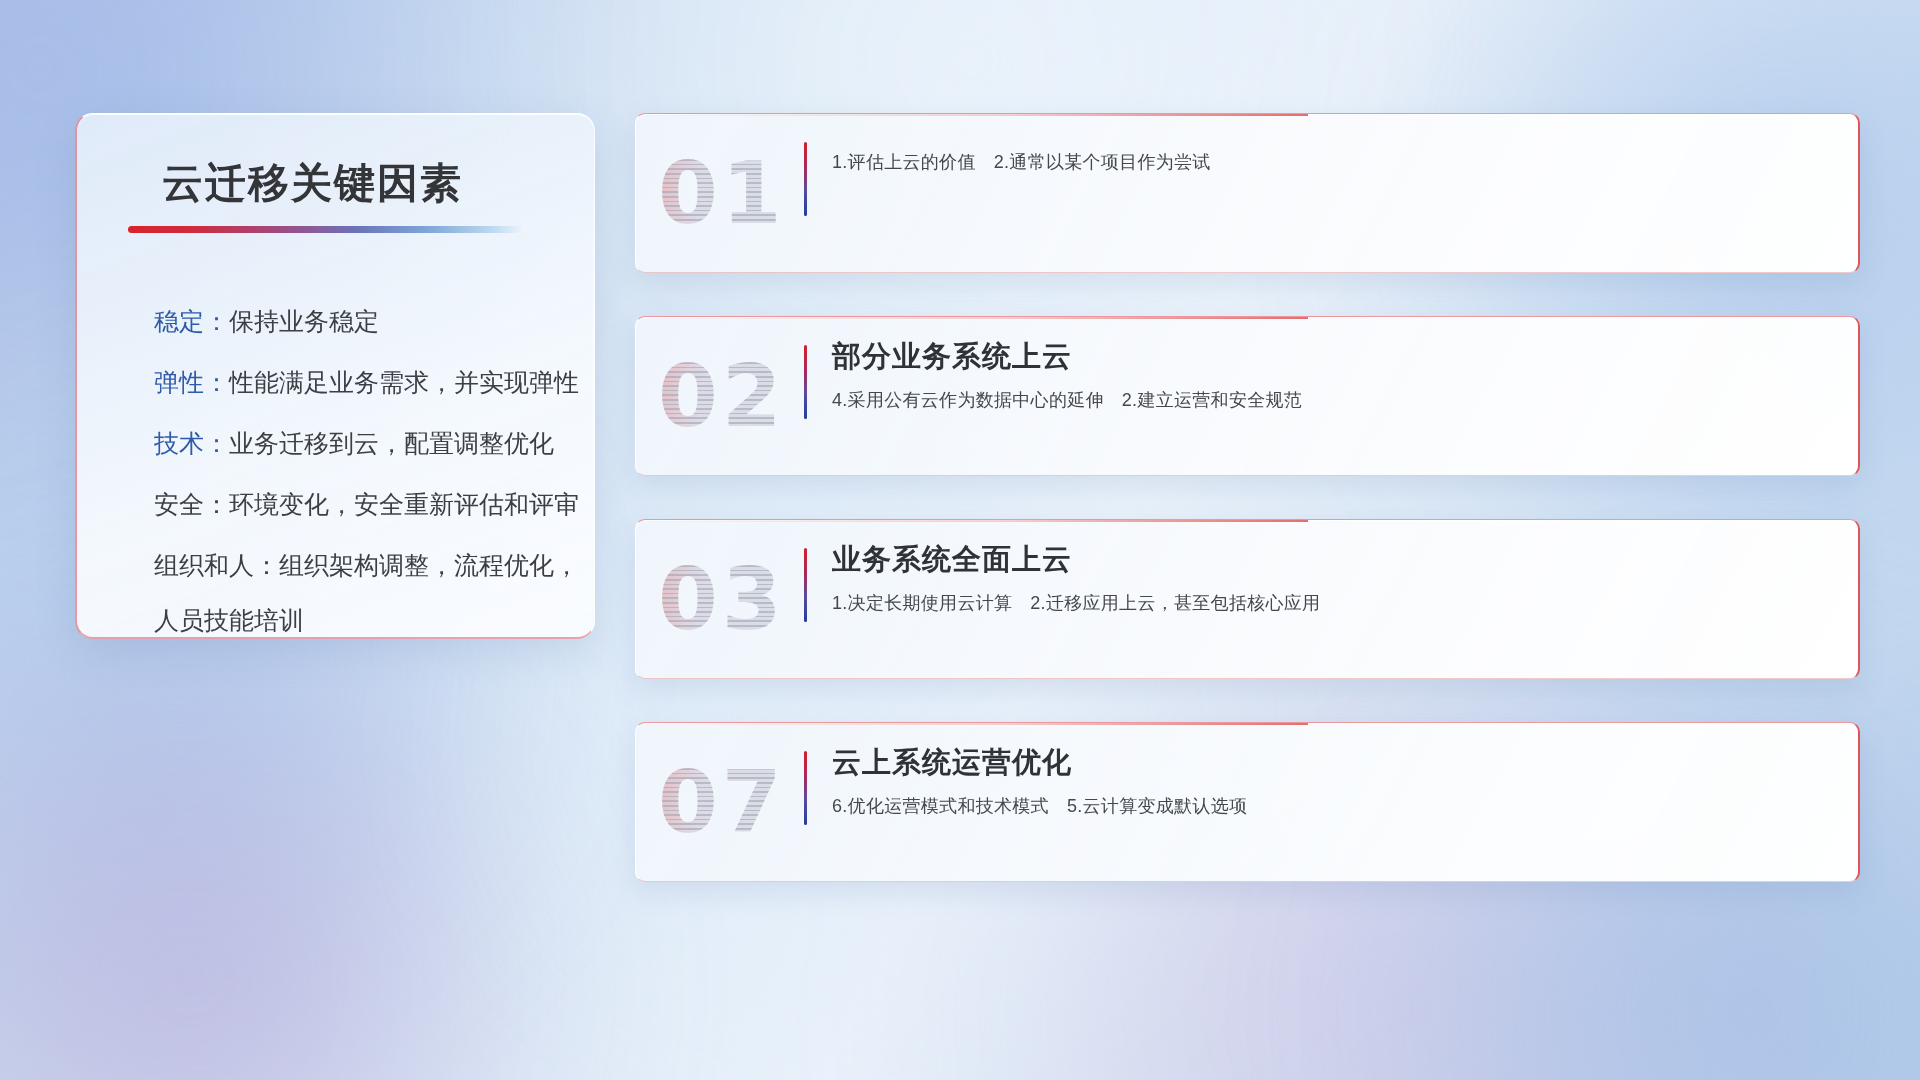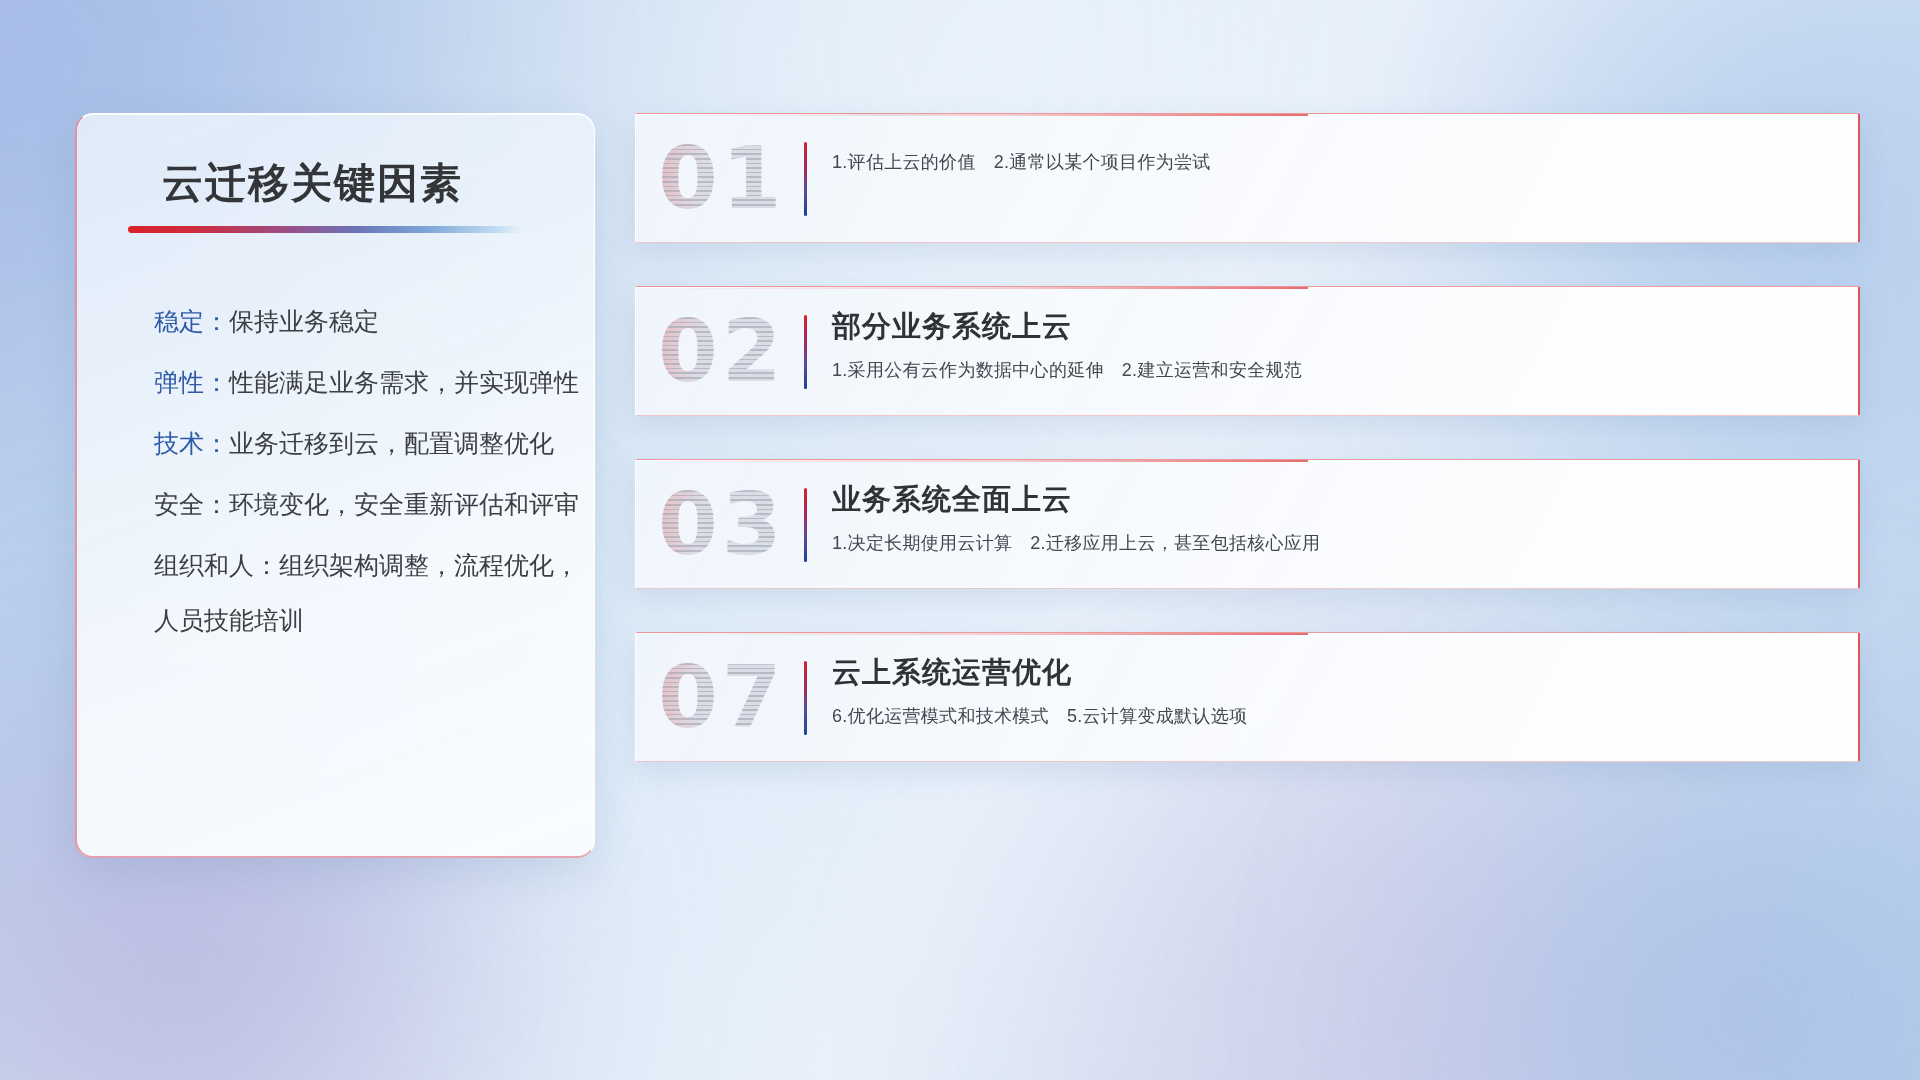--- a/index.html
+++ b/index.html
@@ -46,21 +46,21 @@
             background:radial-gradient(circle at 50% 60%, #eef5fc 0%, rgba(238,245,252,0) 70%); opacity:.9; }
   .blob-h { left:430px; top:430px; width:820px; height:620px;
             background:radial-gradient(circle at 50% 50%, #e4eefb 0%, rgba(228,238,251,0) 70%); opacity:.6; }
 
   
   .stage { position:absolute; inset:0; }
 
   
   .left-panel {
     position:absolute; left:75px; top:113px;
-    width:520px; height:745px;
+    width:520px; height:526px;
     border-radius:18px;
     background:linear-gradient(160deg,
        rgba(228,238,250,0.92) 0%,
        rgba(236,243,251,0.93) 30%,
        rgba(246,250,254,0.95) 62%,
        rgba(250,252,255,0.97) 100%);
     border:1px solid rgba(255,255,255,0.85);
     border-left:2px solid rgba(222,70,82,0.55);
     border-bottom:2px solid rgba(222,70,82,0.45);
     box-shadow:0 12px 40px rgba(80,110,160,0.16),
@@ -92,23 +92,23 @@
   .factor-label { font-weight:normal; }
   .factor-label.accent { color:#2f5aa8; }
   .factor-label.plain  { color:#3c3f44; }
   .factor-text { color:#3c3f44; }
   .factor-line.cont { margin-top:-6px; }
 
   
   .cards { position:absolute; left:635px; top:113px; width:1225px; }
   .step-card {
     position:relative;
-    height:130px;
+    height:160px;
     margin-bottom:43px;
-    border-radius:2px;
+    border-radius:10px;
     background:linear-gradient(118deg,
         rgba(240,245,252,0.96) 0%,
         rgba(246,249,253,0.97) 34%,
         rgba(251,252,254,0.985) 64%,
         rgba(255,255,255,0.99) 100%);
     border:1px solid rgba(255,255,255,0.9);
     border-top:1.5px solid rgba(226,72,74,0.55);
     border-right:2px solid rgba(222,58,62,0.85);
     border-bottom:1.5px solid rgba(226,110,110,0.35);
     box-shadow:0 10px 28px rgba(90,120,170,0.15),
@@ -207,21 +207,21 @@
         <div class="divider-bar"></div>
         <div class="card-body">
           <div class="card-sub"><span>1.评估上云的价值</span><span class="gap"></span><span>2.通常以某个项目作为尝试</span></div>
         </div>
       </div>
       <div class="step-card">
         <div class="ghost-num">02</div>
         <div class="divider-bar"></div>
         <div class="card-body">
           <div class="card-title">部分业务系统上云</div>
-          <div class="card-sub"><span>1.采用公有云作为数据中心的延伸</span><span class="gap"></span><span>2.建立运营和安全规范</span></div>
+          <div class="card-sub"><span>4.采用公有云作为数据中心的延伸</span><span class="gap"></span><span>2.建立运营和安全规范</span></div>
         </div>
       </div>
       <div class="step-card">
         <div class="ghost-num">03</div>
         <div class="divider-bar"></div>
         <div class="card-body">
           <div class="card-title">业务系统全面上云</div>
           <div class="card-sub"><span>1.决定长期使用云计算</span><span class="gap"></span><span>2.迁移应用上云，甚至包括核心应用</span></div>
         </div>
       </div>

